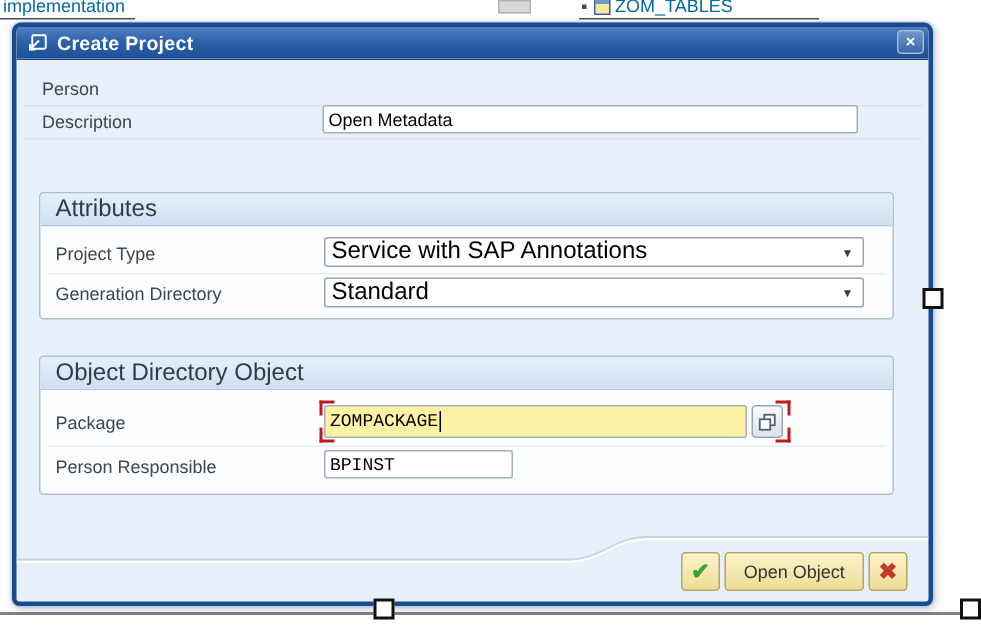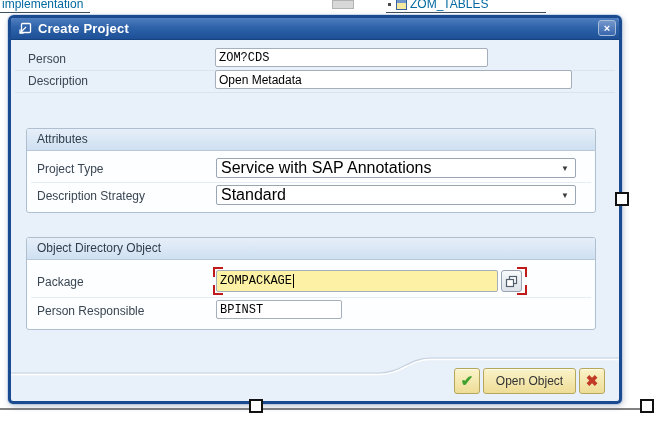--- a/index.html
+++ b/index.html
@@ -51,21 +51,21 @@
   .rowsep{position:absolute;left:4px;width:600px;height:1px;background:#d9e4f0;}
   
   .group{
     position:absolute;left:15px;width:570px;box-sizing:border-box;
     background:#fcfeff;border:1px solid #aebfd0;border-radius:3px;
   }
   .group-header{
     position:relative;height:22px;box-sizing:border-box;
     background:linear-gradient(180deg,#e6eff9,#cfe0f1);
     border-bottom:1px solid #b5c7da;border-radius:2px 2px 0 0;
-    font-size:12px;color:#2f3c4a;line-height:21px;padding-left:10px;
+    font-size:16px;color:#2f3c4a;line-height:21px;padding-left:10px;
   }
   .group-sep{position:absolute;left:4px;width:560px;height:1px;background:#e4ecf4;}
   .combo{
     position:absolute;box-sizing:border-box;height:20px;width:360px;left:189px;
     background:#fff;border:1px solid #9aa6b4;border-radius:2px;
     display:flex;align-items:center;cursor:default;
   }
   .combo-val{font-size:16px;color:#000;padding-left:4px;flex:1;}
   .combo-arrow{font-size:8px;color:#3a3a3a;padding-right:6px;}
   
@@ -134,38 +134,37 @@
           <rect x="4.5" y="1.5" width="9" height="9" rx="1" fill="none" stroke="#ffffff" stroke-width="1.3"></rect>
           <path d="M9 5 L3 11" stroke="#ffffff" stroke-width="1.3" fill="none"></path>
           <path d="M3 7.5 L3 11 L6.5 11" stroke="#ffffff" stroke-width="1.3" fill="none"></path>
         </svg>
       </span>
       <span class="ttext">Create Project</span>
       <button class="closebtn"><span>×</span></button>
     </div>
 
     <label class="flabel" style="left:17px;top:34px;">Person</label>
-    <input class="finput mono" style="left: 204px; top: 30px; width: 273px;" value="ZOM?CDS">
     <div class="rowsep" style="top:52px;"></div>
 
     <label class="flabel" style="left:17px;top:56px;">Description</label>
     <input class="finput" style="left: 204px; top: 52px; width: 357px;" value="Open Metadata">
     <div class="rowsep" style="top:74px;"></div>
 
     <div class="group" style="top:110px;height:85px;">
       <div class="group-header">Attributes</div>
 
       <label class="flabel" style="left:10px;top:33px;">Project Type</label>
       <div class="combo" style="top:29px;">
         <span class="combo-val">Service with SAP Annotations</span>
         <span class="combo-arrow">▼</span>
       </div>
       <div class="group-sep" style="top:53px;"></div>
 
-      <label class="flabel" style="left:10px;top:60px;">Description Strategy</label>
+      <label class="flabel" style="left:10px;top:60px;">Generation Directory</label>
       <div class="combo" style="top:56px;">
         <span class="combo-val">Standard</span>
         <span class="combo-arrow">▼</span>
       </div>
     </div>
 
     <div class="group" style="top:219px;height:93px;">
       <div class="group-header">Object Directory Object</div>
 
       <label class="flabel" style="left:10px;top:37px;">Package</label>

